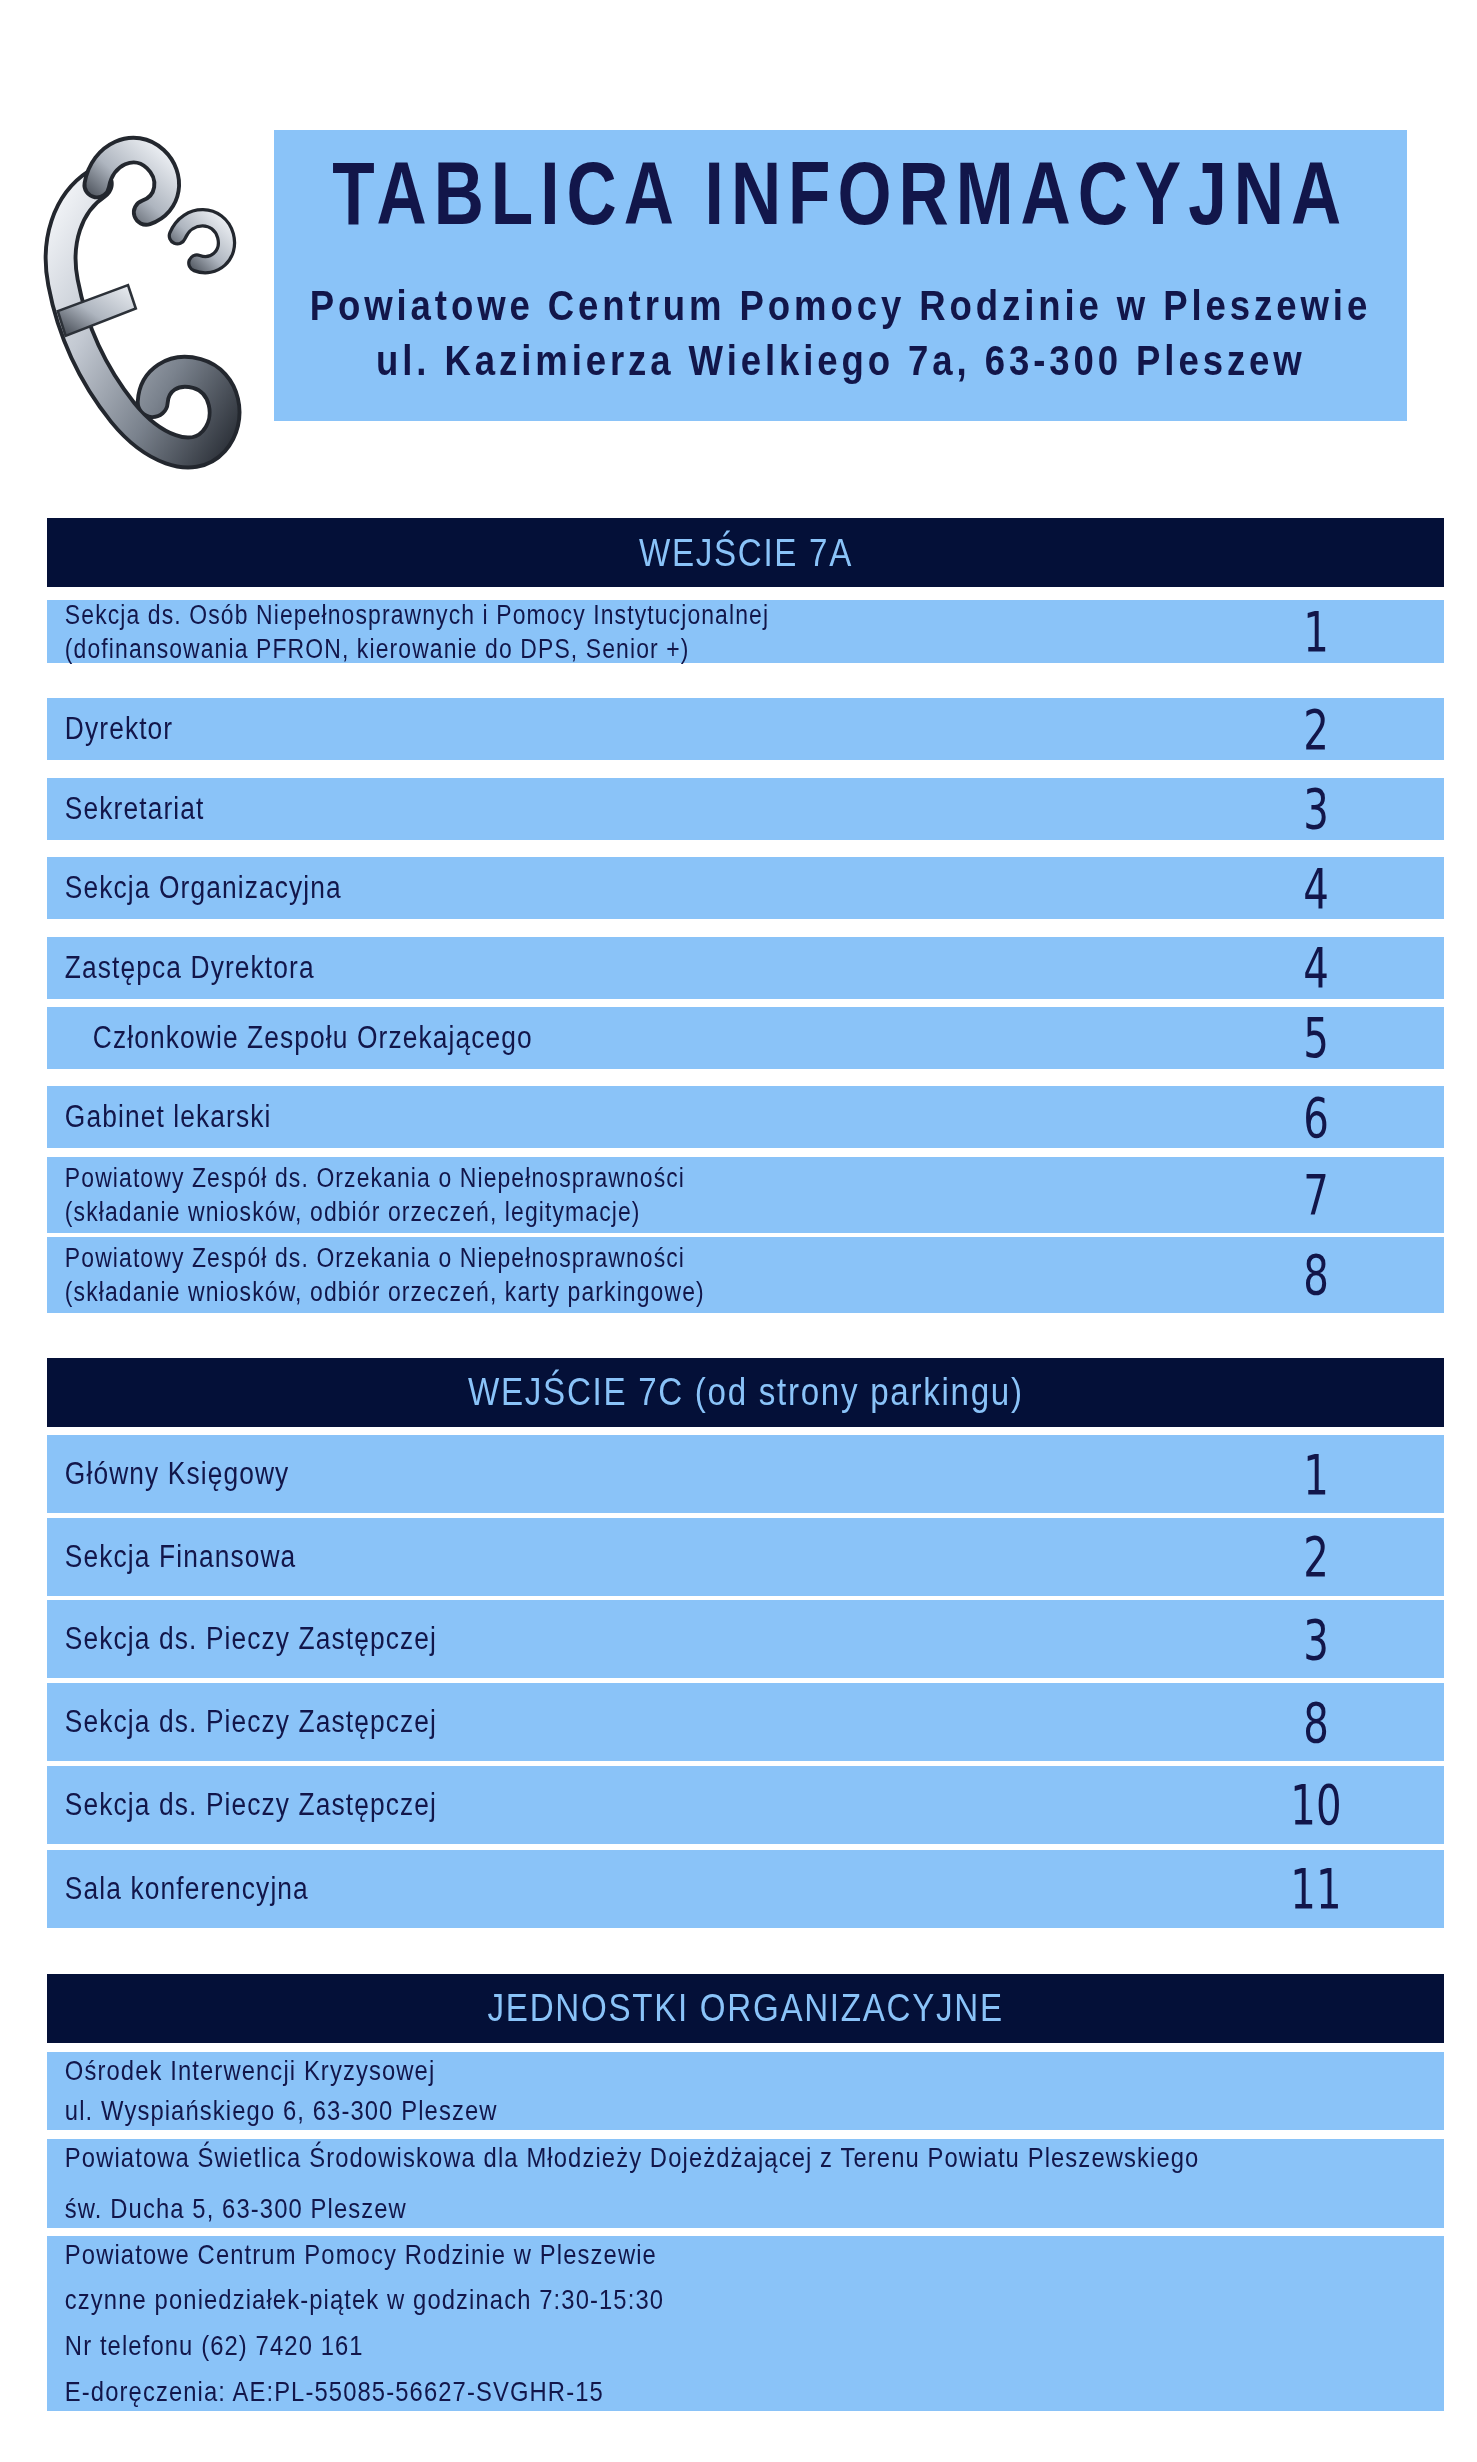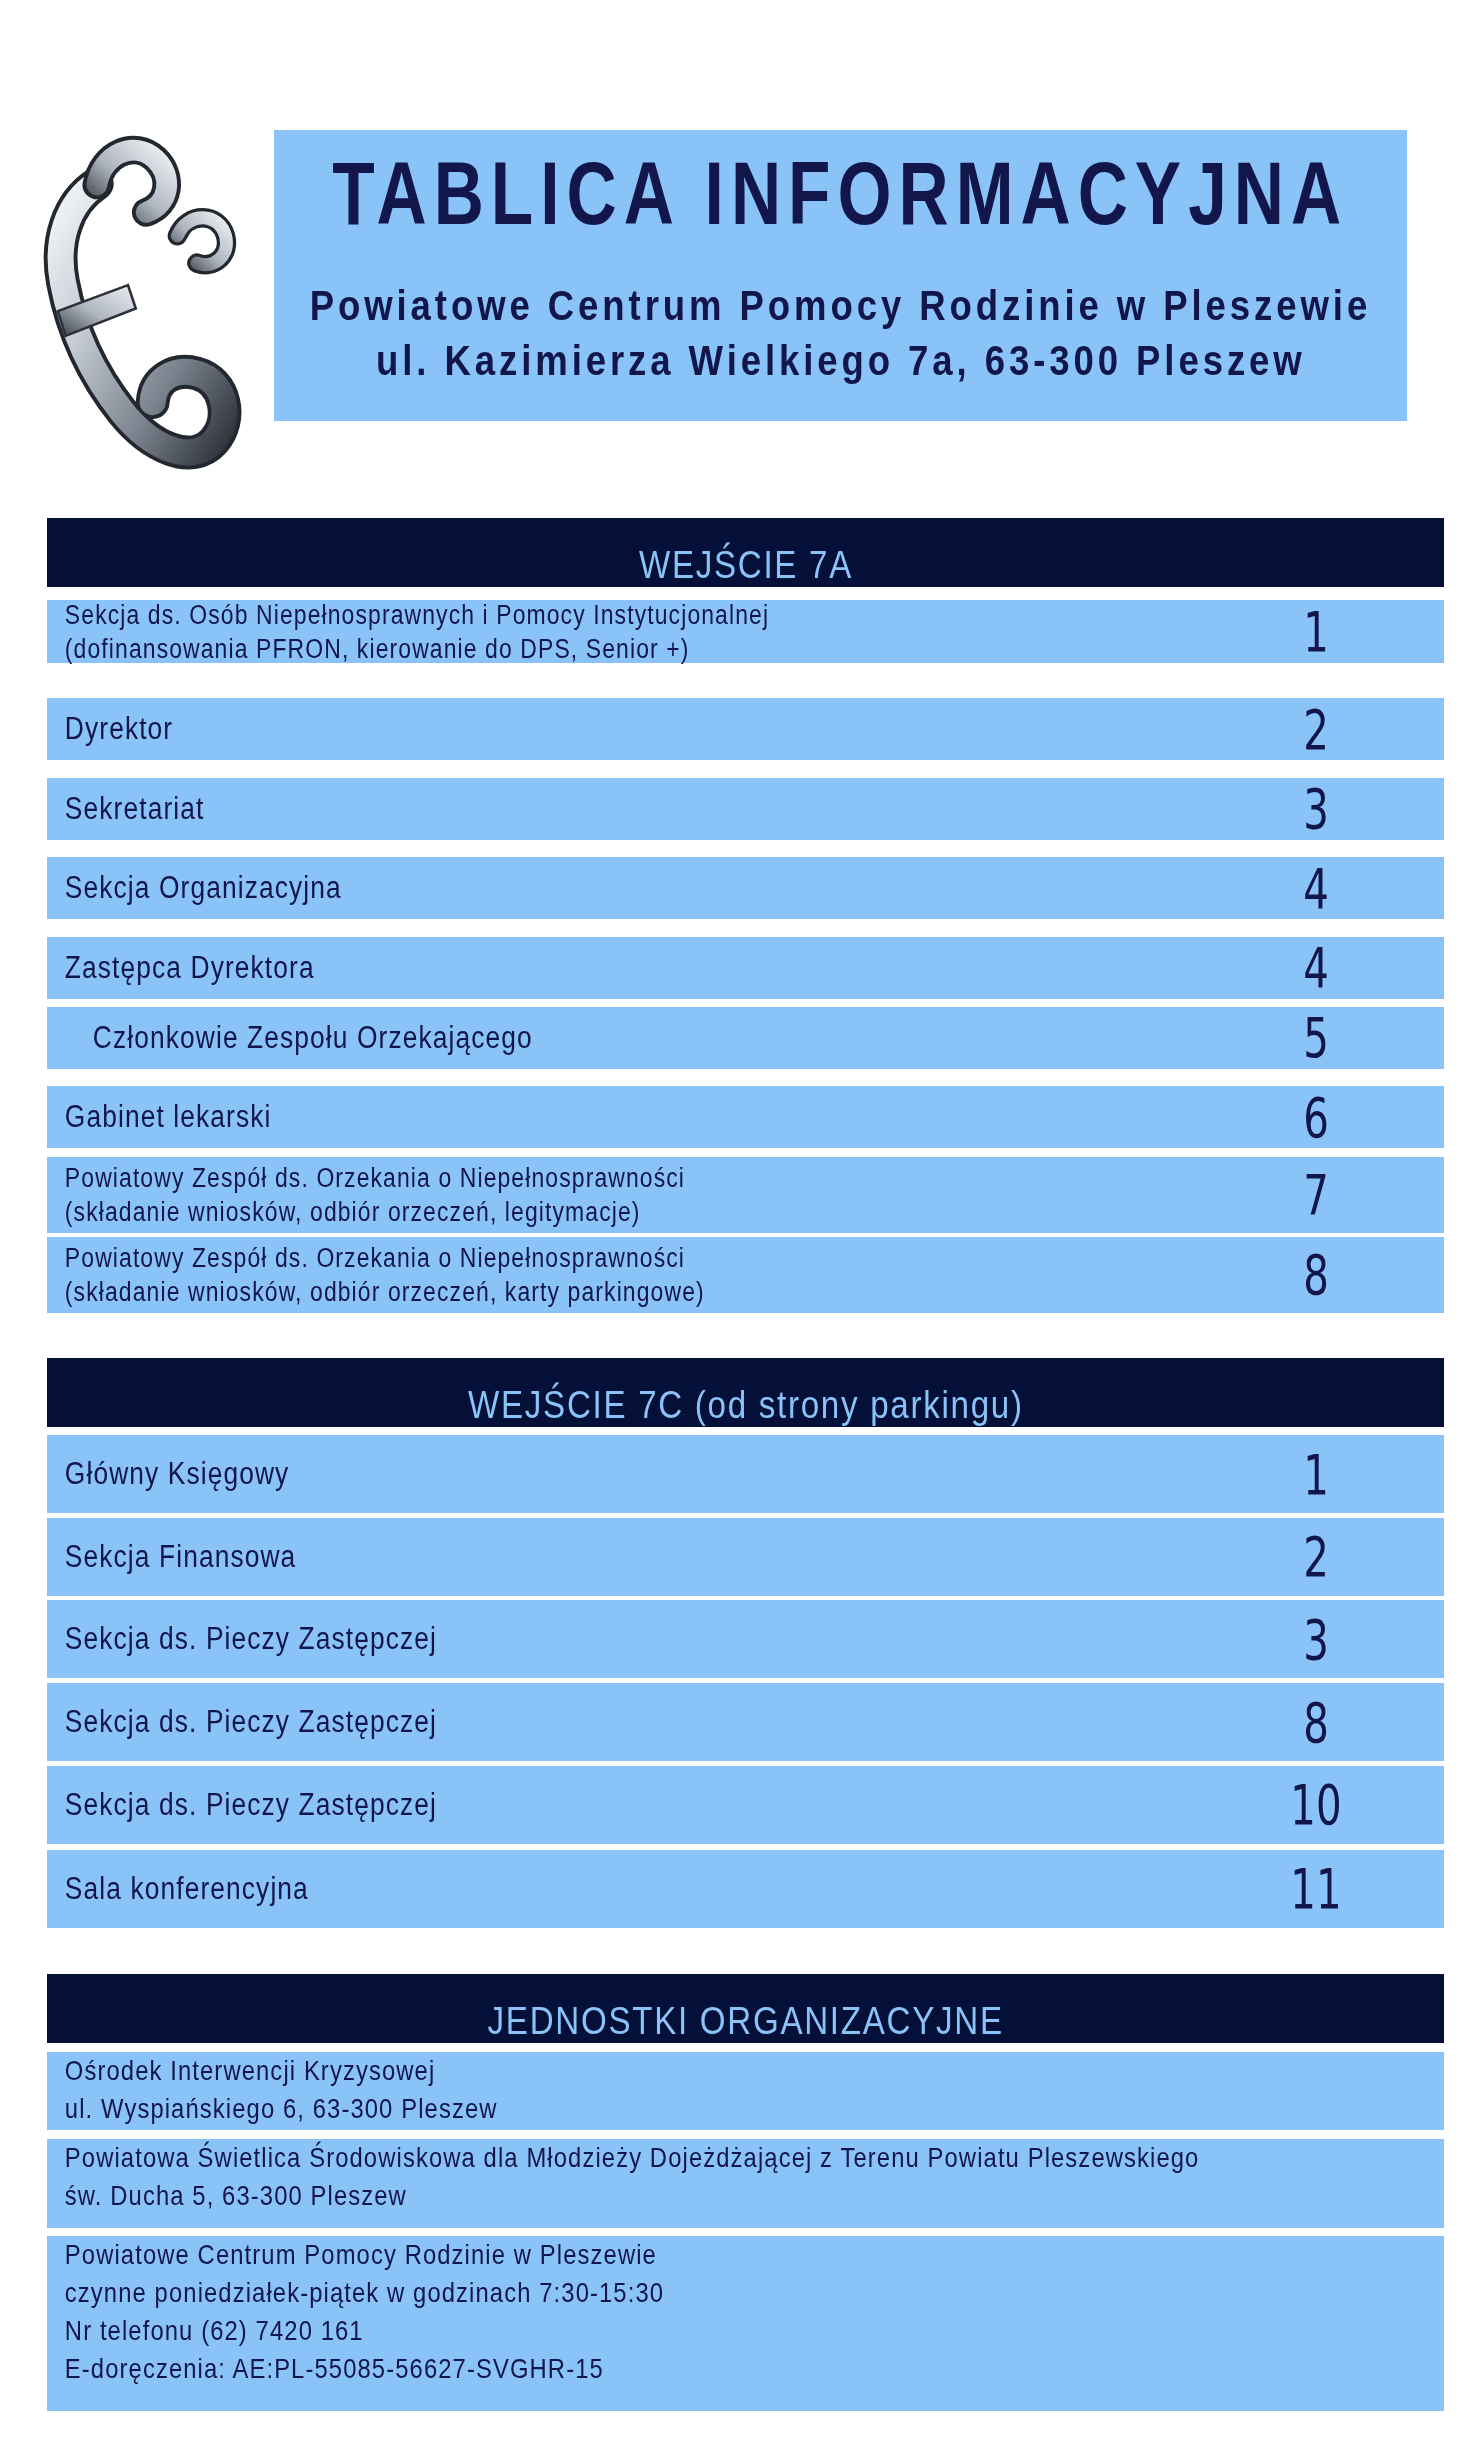--- a/index.html
+++ b/index.html
@@ -35,21 +35,21 @@
     font-size:43px;font-weight:bold;color:var(--text);
     letter-spacing:4.6px;white-space:nowrap;
     transform:scaleX(0.85);transform-origin:center top;
   }
   .subtitle1{margin-top:36px;}
   .subtitle2{margin-top:6.5px;}
   
   .content{position:absolute;left:47px;top:518px;width:1397px;}
   .bar{
     height:69px;background:var(--navy);
-    display:flex;align-items:flex-end;justify-content:center;
+    display:flex;align-items:center;justify-content:center;
   }
   .bar-text{
     color:var(--blue);font-size:39px;letter-spacing:2px;white-space:nowrap;
     transform:scaleX(0.85);transform-origin:center center;
   }
   section[data-section="wejscie-7c"] .bar{margin-top:45px;}
   section.org-section .bar{margin-top:46px;}
   
   .row{
     background:var(--blue);
@@ -66,21 +66,21 @@
     margin-left:auto;margin-right:63px;width:130px;
     text-align:center;color:var(--text);
     font-family:"DejaVu Sans", sans-serif;
     font-size:56px;font-weight:500;
     transform:scaleX(0.72);transform-origin:center center;
     white-space:nowrap;
   }
   
   .block{
     background:var(--blue);
-    display:flex;flex-direction:column;justify-content:flex-start;
+    display:flex;flex-direction:column;justify-content:space-between;
     color:var(--text);
   }
   .block .line{
     padding-left:21px;font-size:28px;line-height:38px;
     letter-spacing:1.3px;white-space:nowrap;
     transform:scaleX(0.85);transform-origin:left center;
   }
 </style>
 </head>
 <body>

